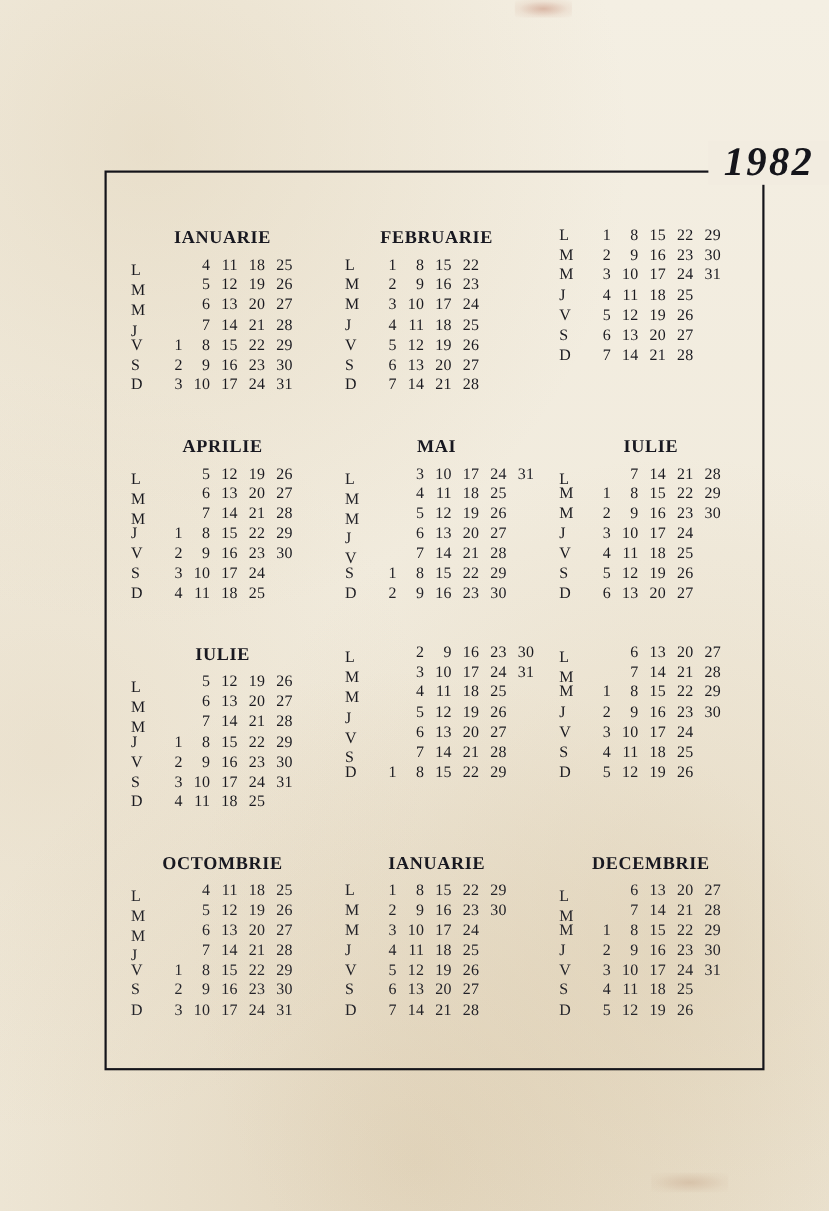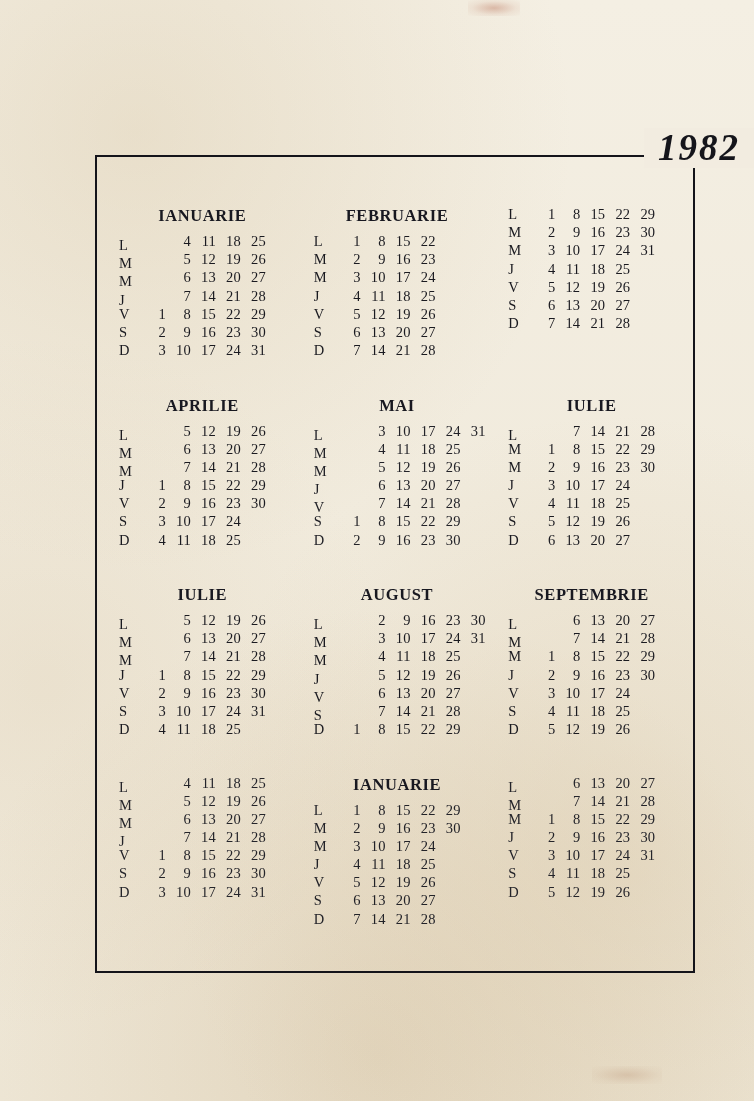--- a/index.html
+++ b/index.html
@@ -677,21 +677,20 @@
             <span class="cell">4</span>
             <span class="cell">11</span>
             <span class="cell">18</span>
             <span class="cell">25</span>
             <span class="cell"></span>
           </span>
         </div>
       </div>
     </div>
     <div class="month">
-      <div class="month-name">AUGUST</div>
       <div class="rows">
         <div class="row">
           <span class="daylabel">L</span>
           <span class="cells">
             <span class="cell"></span>
             <span class="cell">2</span>
             <span class="cell">9</span>
             <span class="cell">16</span>
             <span class="cell">23</span>
             <span class="cell">30</span>
@@ -759,21 +758,20 @@
             <span class="cell">8</span>
             <span class="cell">15</span>
             <span class="cell">22</span>
             <span class="cell">29</span>
             <span class="cell"></span>
           </span>
         </div>
       </div>
     </div>
     <div class="month">
-      <div class="month-name">SEPTEMBRIE</div>
       <div class="rows">
         <div class="row">
           <span class="daylabel">L</span>
           <span class="cells">
             <span class="cell"></span>
             <span class="cell">6</span>
             <span class="cell">13</span>
             <span class="cell">20</span>
             <span class="cell">27</span>
           </span>
@@ -834,20 +832,21 @@
             <span class="cell">5</span>
             <span class="cell">12</span>
             <span class="cell">19</span>
             <span class="cell">26</span>
             <span class="cell"></span>
           </span>
         </div>
       </div>
     </div>
     <div class="month">
+      <div class="month-name">OCTOMBRIE</div>
       <div class="rows">
         <div class="row">
           <span class="daylabel">L</span>
           <span class="cells">
             <span class="cell"></span>
             <span class="cell">4</span>
             <span class="cell">11</span>
             <span class="cell">18</span>
             <span class="cell">25</span>
           </span>
@@ -983,20 +982,21 @@
             <span class="cell">7</span>
             <span class="cell">14</span>
             <span class="cell">21</span>
             <span class="cell">28</span>
             <span class="cell"></span>
           </span>
         </div>
       </div>
     </div>
     <div class="month">
+      <div class="month-name">DECEMBRIE</div>
       <div class="rows">
         <div class="row">
           <span class="daylabel">L</span>
           <span class="cells">
             <span class="cell"></span>
             <span class="cell">6</span>
             <span class="cell">13</span>
             <span class="cell">20</span>
             <span class="cell">27</span>
           </span>

